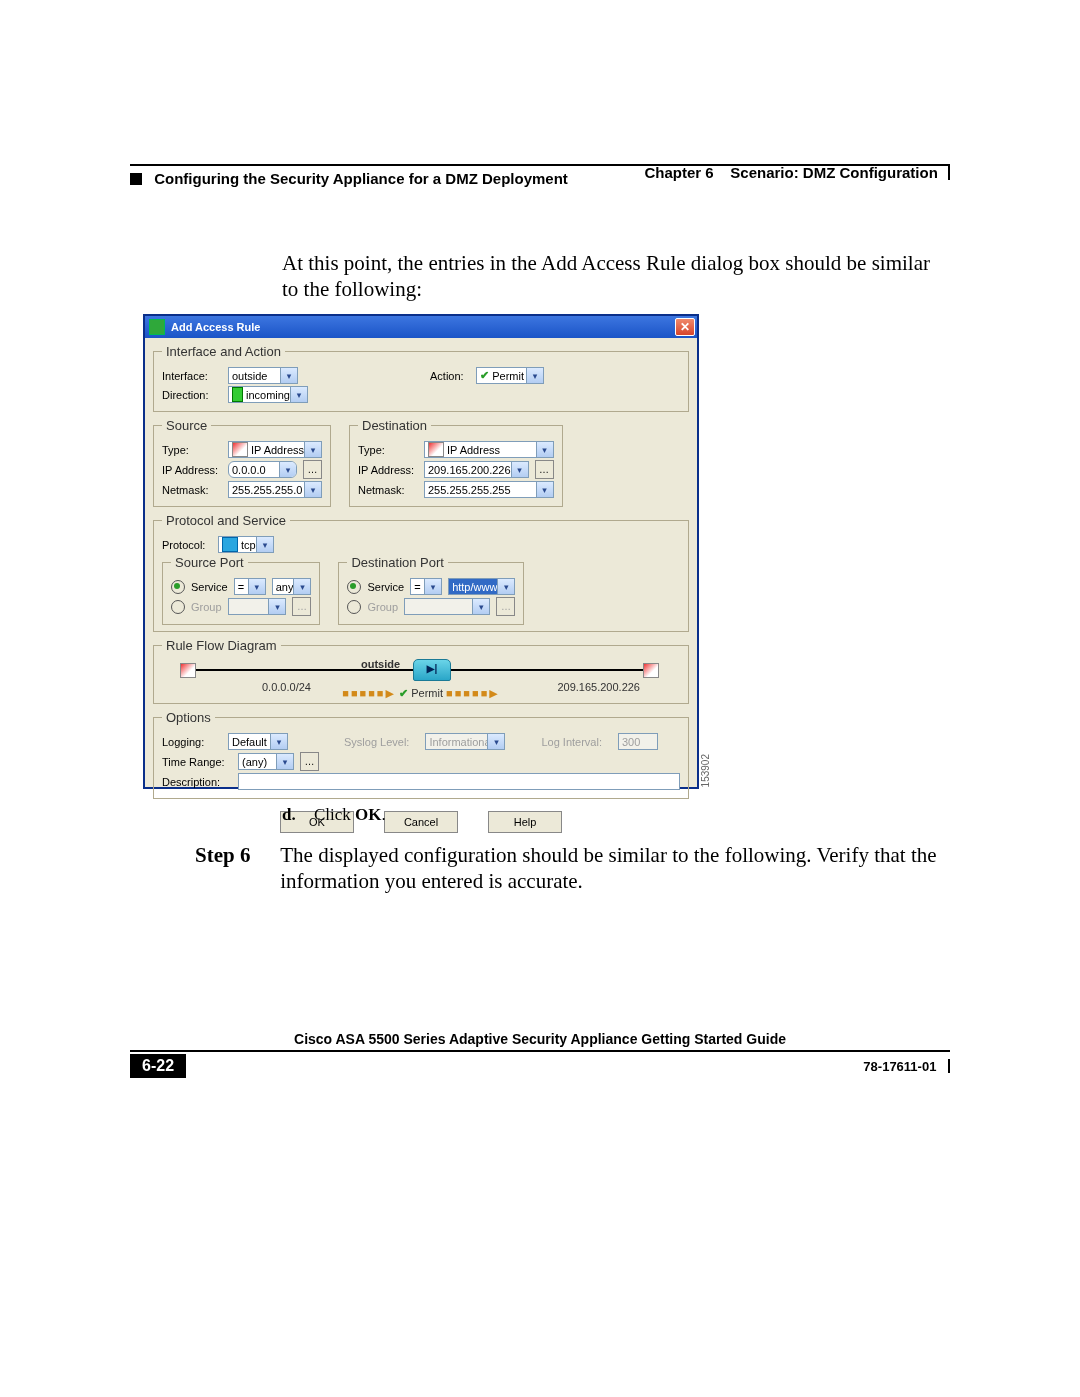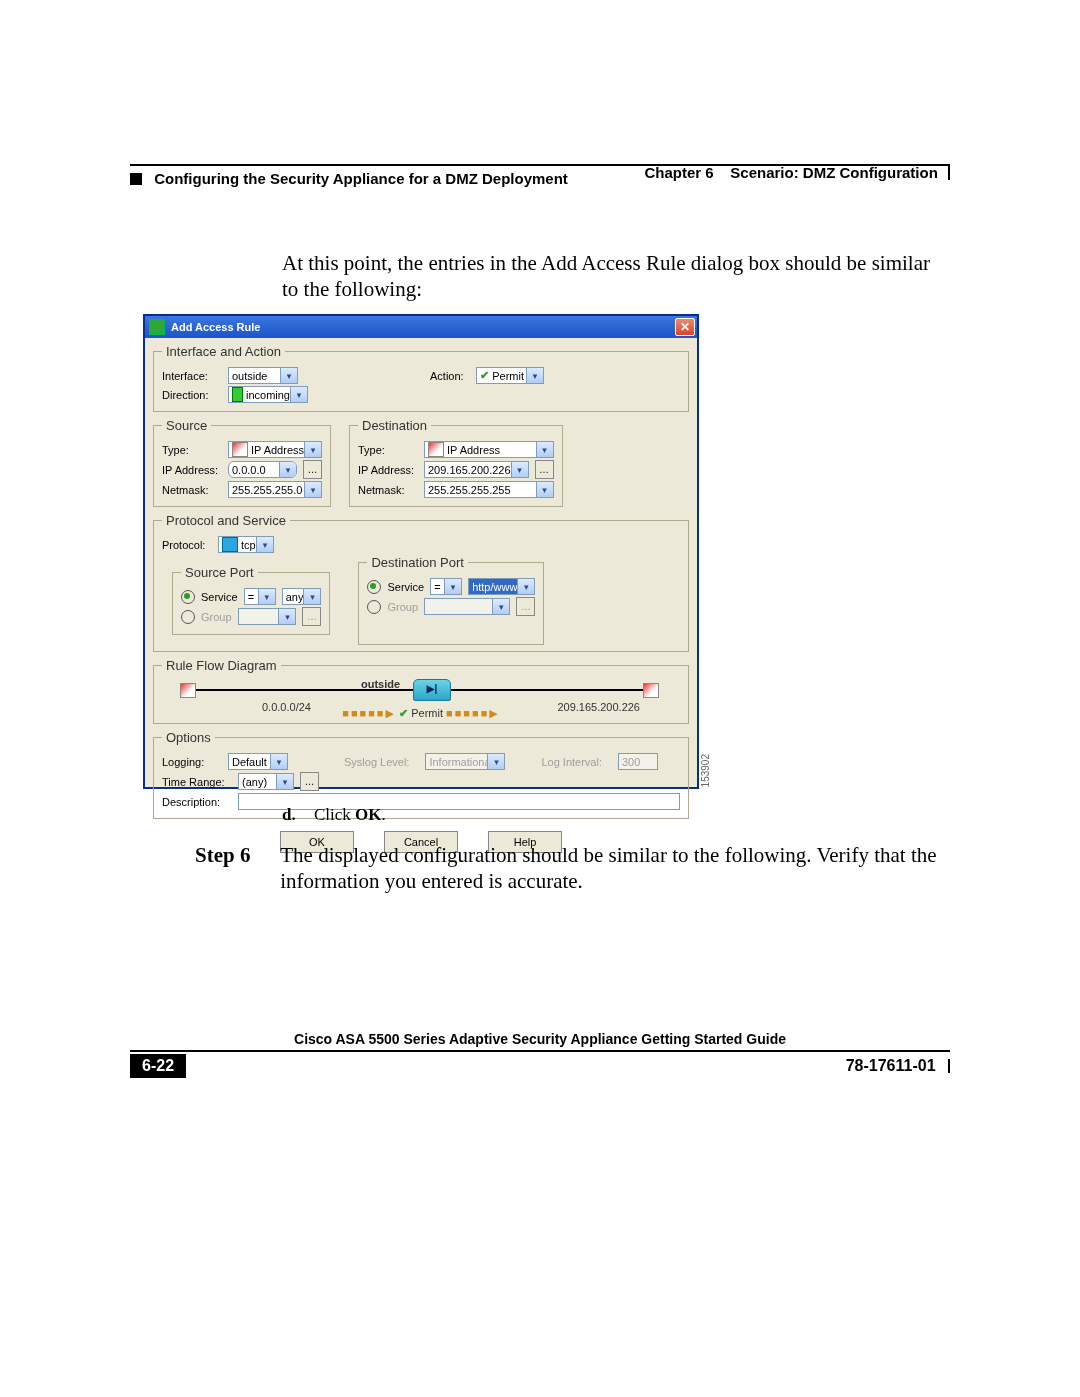--- a/index.html
+++ b/index.html
@@ -194,21 +194,21 @@
   }
   .footer .ft-title{
     text-align:center;font-weight:bold;
     border-bottom:2px solid #000;padding-bottom:3px;
   }
   .footer .ft-row{display:flex;align-items:center;margin-top:2px;}
   .footer .pagebox{
     background:#000;color:#fff;font-weight:bold;
     padding:3px 12px;font-size:16px;
   }
-  .footer .docnum{margin-left:auto;font-weight:bold;font-size:16px;}
+  .footer .docnum{margin-left:auto;font-weight:bold;font-size:13px;}
   .footer .tick2{display:inline-block;width:2px;height:14px;background:#000;margin-left:8px;vertical-align:-2px;}
 </style>
 </head>
 <body>
 
 <div class="run-head">
   <div style="text-align:right;">
     <span class="chap">
       <span>Chapter 6</span>&nbsp;&nbsp;&nbsp;
       <span>Scenario: DMZ Configuration</span>
@@ -324,21 +324,21 @@
       <legend>Protocol and Service</legend>
       <div class="row">
         <label style="min-width:50px;">Protocol:</label>
         <span class="combo" style="width:56px;">
           <span class="ico ico-tcp"></span>
           <span>tcp</span>
           <span class="arrow">▾</span>
         </span>
       </div>
       <div class="cols2">
-        <fieldset style="margin:10px;">
+        <fieldset style="margin:0;">
           <legend>Source Port</legend>
           <div class="row">
             <span class="radio sel"></span>
             <span>Service</span>
             <span class="combo" style="width:32px;">
               <span>=</span>
               <span class="arrow">▾</span>
             </span>
             <span class="combo" style="flex:1;">
               <span>any</span>

